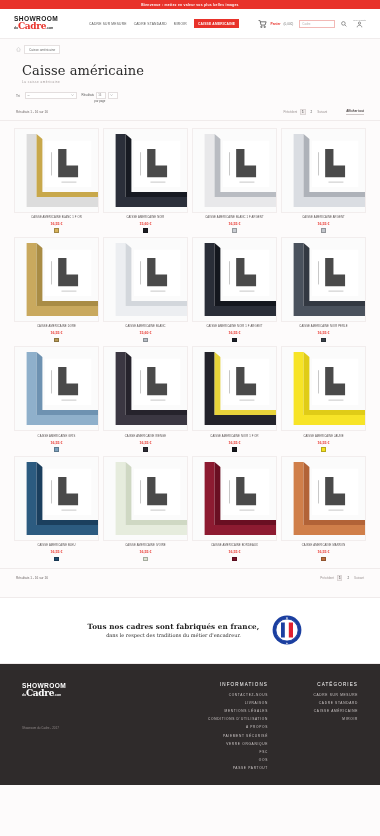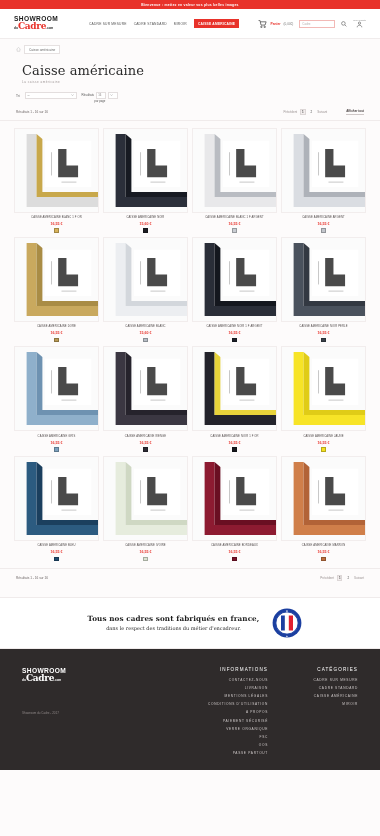--- a/index.html
+++ b/index.html
@@ -206,21 +206,21 @@
 
   
   .results-row.bottom { border-bottom:none; border-top:1px solid #f0ebeb; margin-top:7px; }
 
   
   .france {
     margin-top:11px;
     background:#fff;
     border-top:1px solid #f0ebeb;
     border-bottom:1px solid #f0ebeb;
-    height:52px;
+    height:67px;
     display:flex; align-items:center; justify-content:center; gap:13px;padding-left:10px;
   }
   .france-txt { text-align:center; }
   .france-l1 {
     font-family:"DejaVu Serif", serif;
     font-size:7.2px; font-weight:bold; color:#1d1d1d;
     letter-spacing:.1px;
   }
   .france-l2 {
     font-family:"DejaVu Serif", serif;

